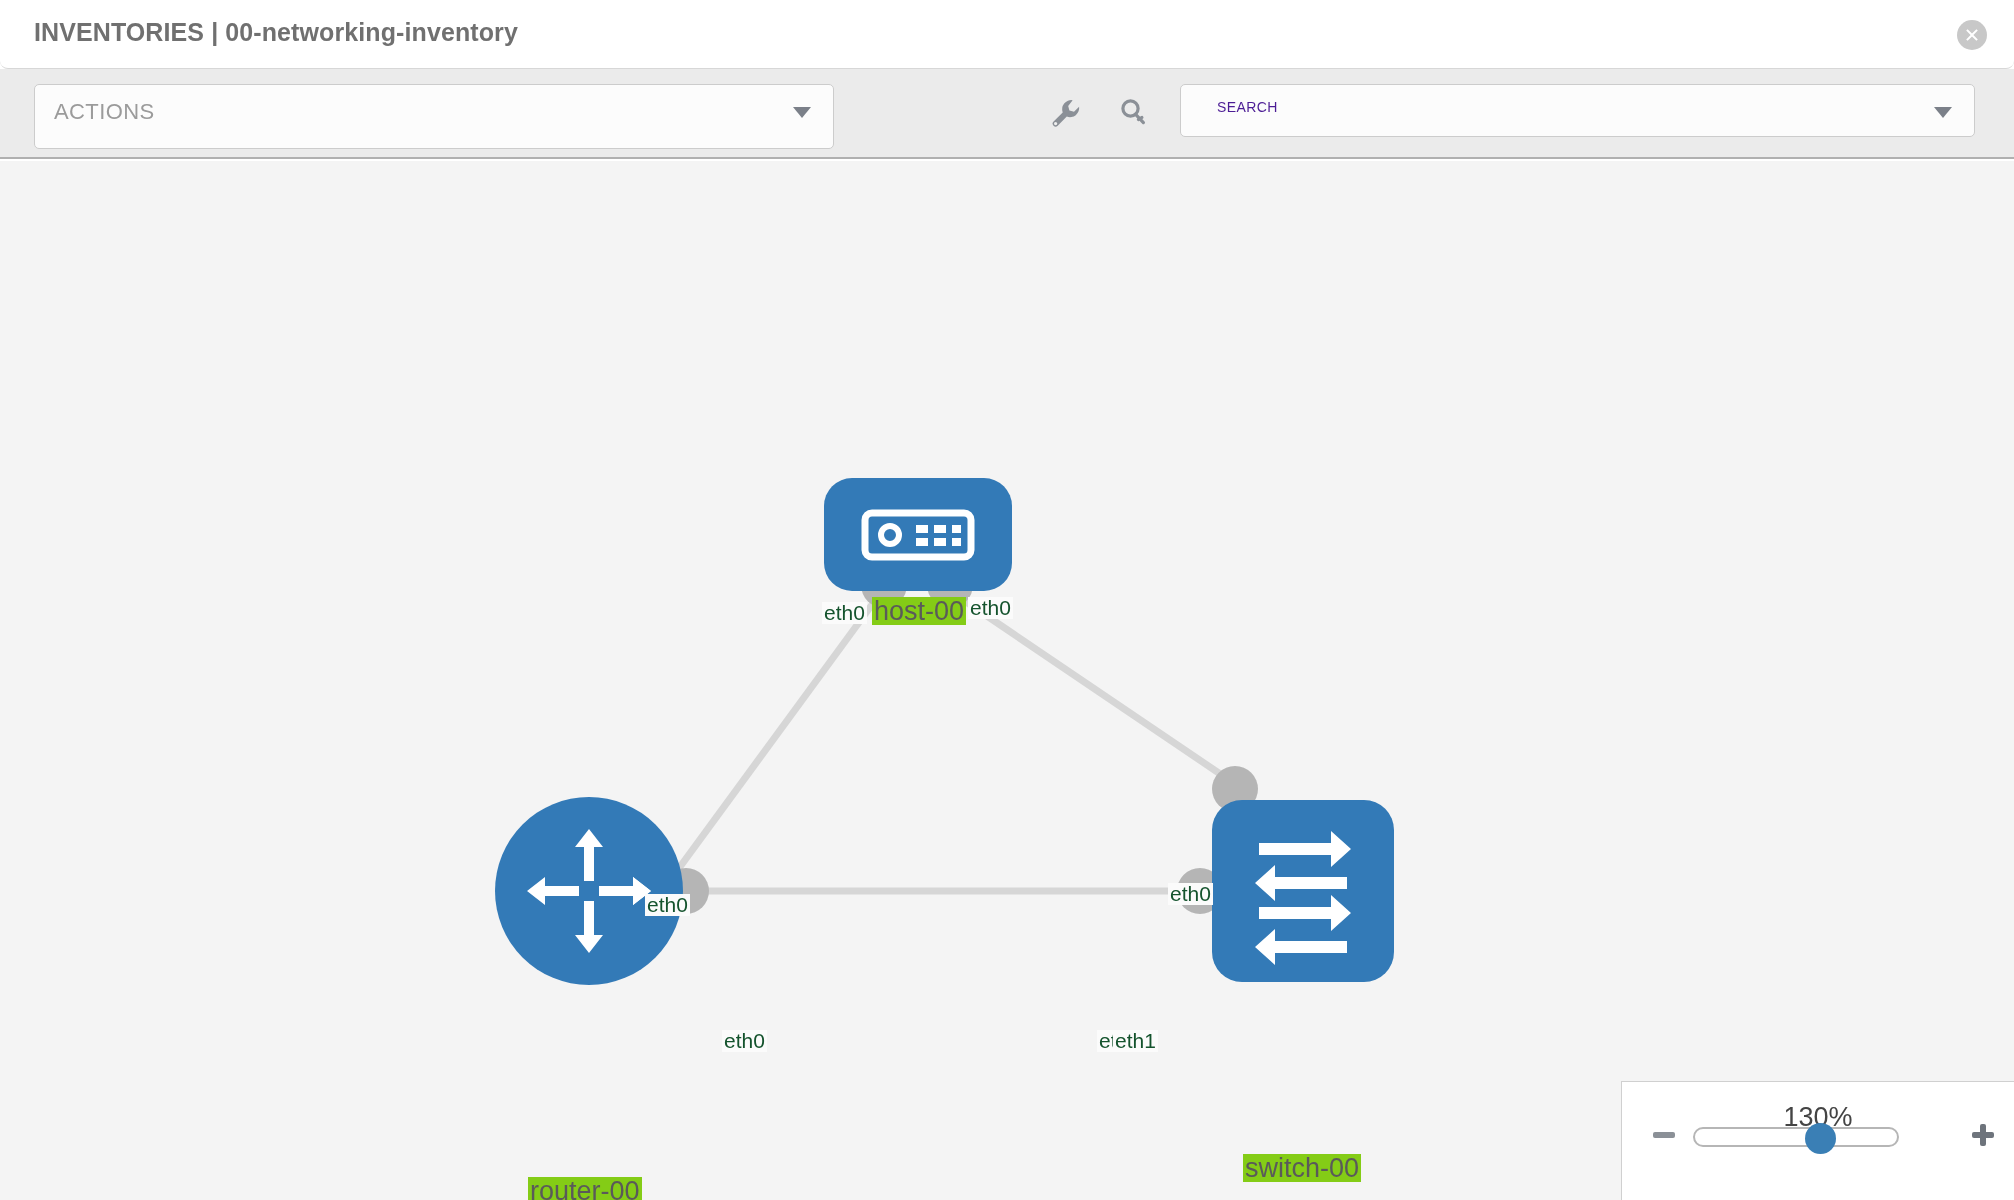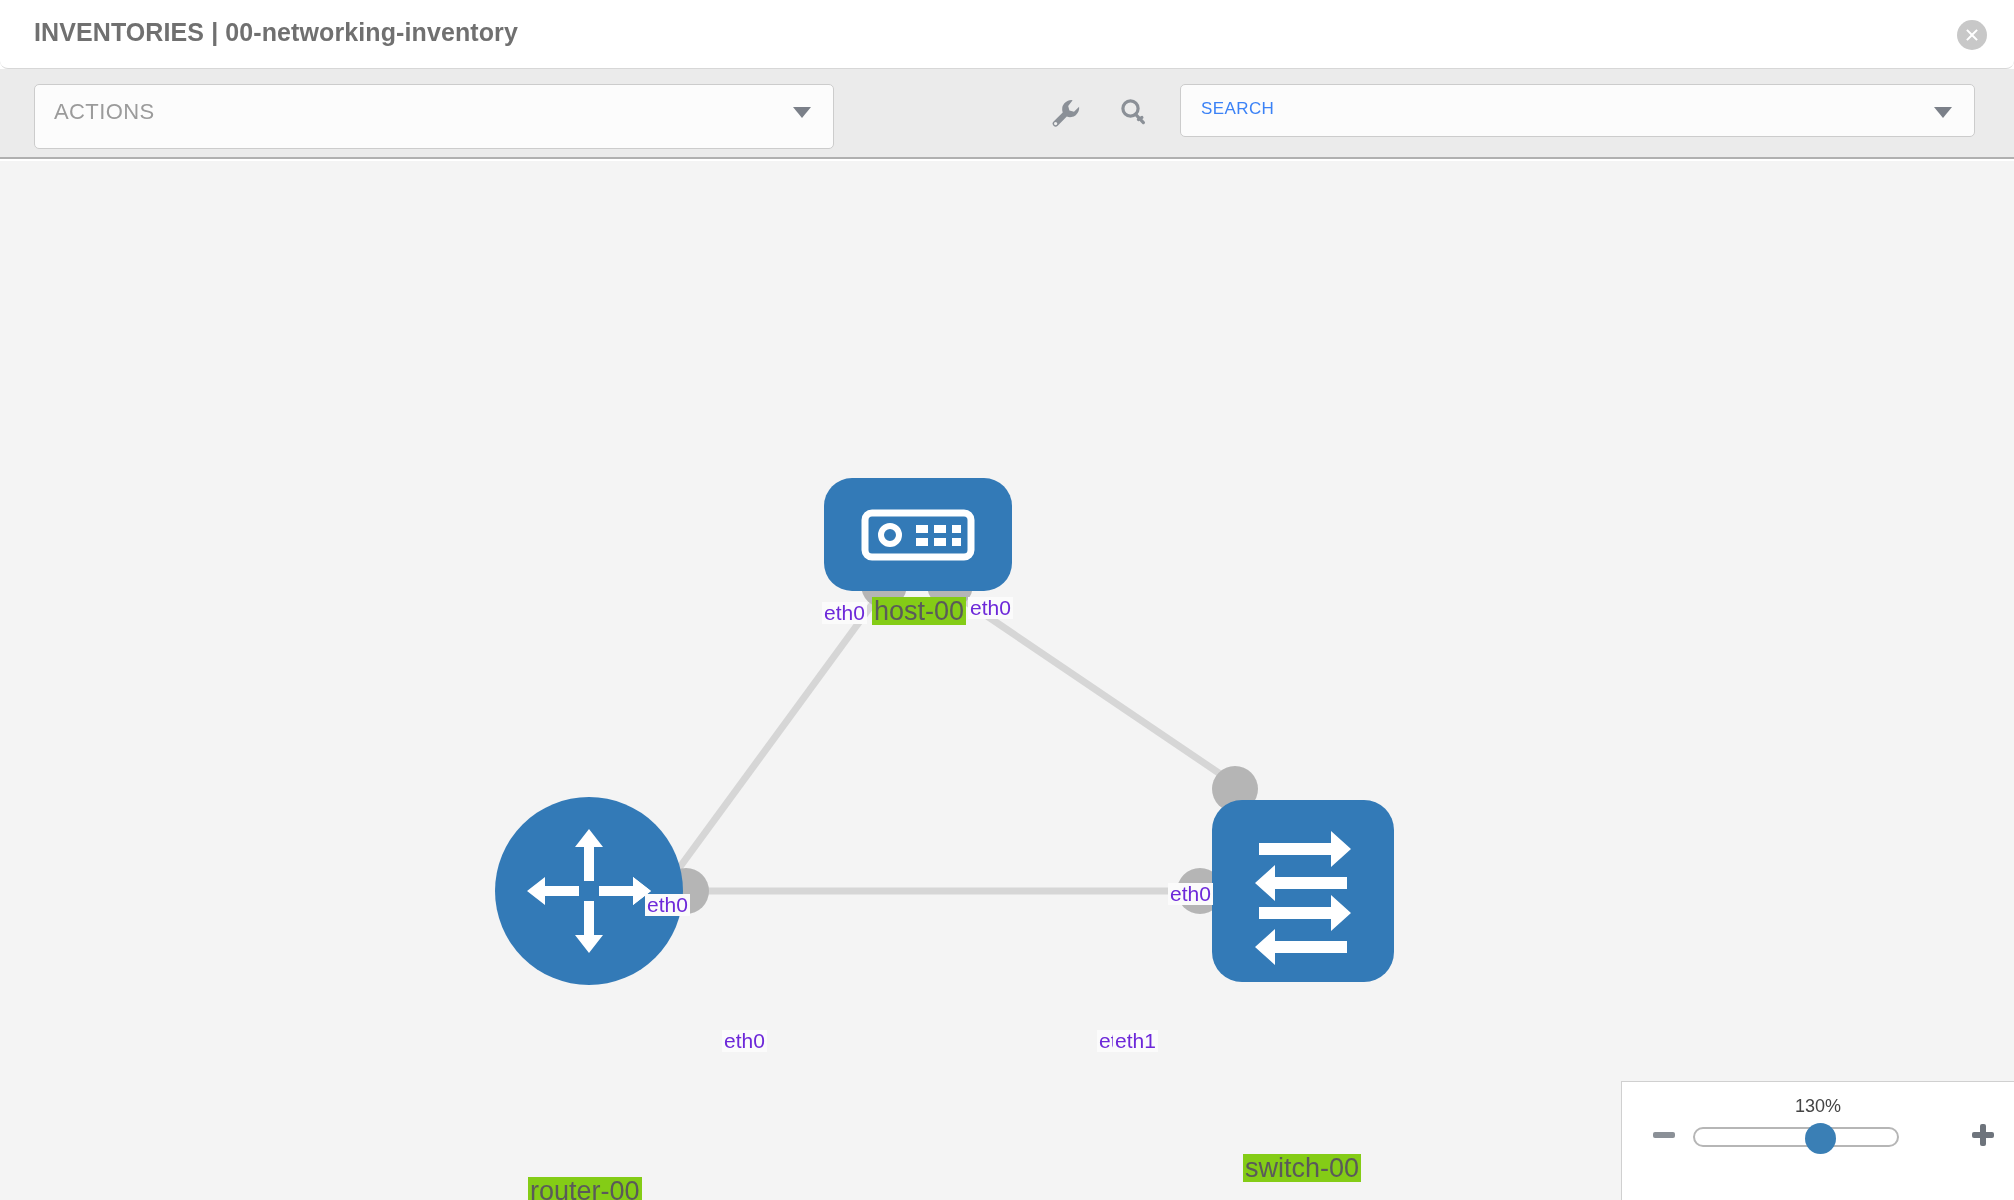--- a/index.html
+++ b/index.html
@@ -93,23 +93,23 @@
   .search-box {
     position: absolute;
     left: 1180px; top: 84px;
     width: 795px; height: 53px;
     background: #fcfcfc;
     border: 1px solid #cccccc;
     border-radius: 5px;
   }
   .search-box .label {
     position: absolute;
-    left: 20px; top: 14px;
-    font-size: 17px;
-    color: #3b82f6;
+    left: 36px; top: 14px;
+    font-size: 14px;
+    color: #4c1d95;
     letter-spacing: 0.4px;
   }
 
   
   .canvas {
     position: absolute;
     left: 0; top: 161px;
     width: 2014px; height: 1039px;
     background: #f4f4f4;
     overflow: hidden;
@@ -122,42 +122,42 @@
     background: #84cc16;
     color: #5a5a5a;
     font-size: 27px;
     white-space: nowrap;
     line-height: 1.05;
     padding: 0 2px;
   }
   .iface-label {
     position: absolute;
     background: #fbfbfb;
-    color: #6d28d9;
+    color: #14532d;
     font-size: 21px;
     white-space: nowrap;
     line-height: 1.05;
     padding: 0 2px;
   }
 
   
   .zoom-widget {
     position: absolute;
     left: 1621px; top: 1081px;
     width: 393px; height: 119px;
     background: #ffffff;
     border: 1px solid #d0d0d0;
     border-right: none;
     border-bottom: none;
   }
   .zoom-pct {
     position: absolute;
-    left: 0; right: 0; top: 14px;
+    left: 0; right: 0; top: 20px;
     text-align: center;
-    font-size: 18px;
+    font-size: 27px;
     color: #444444;
   }
   .zoom-minus, .zoom-plus {
     position: absolute;
     top: 40px;
     cursor: pointer;
     display: flex; align-items: center; justify-content: center;
   }
   .zoom-minus { left: 27px; width: 30px; height: 30px; }
   .zoom-plus  { right: 16px; width: 30px; height: 30px; }

